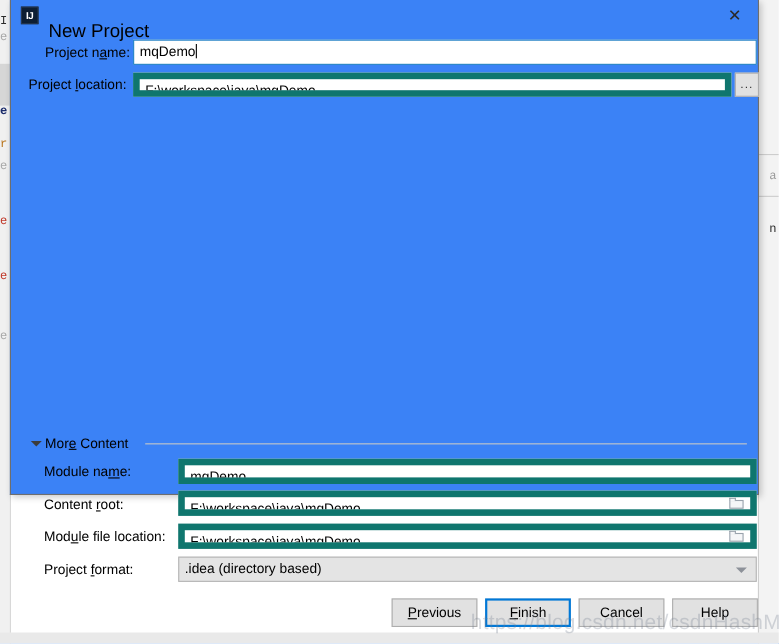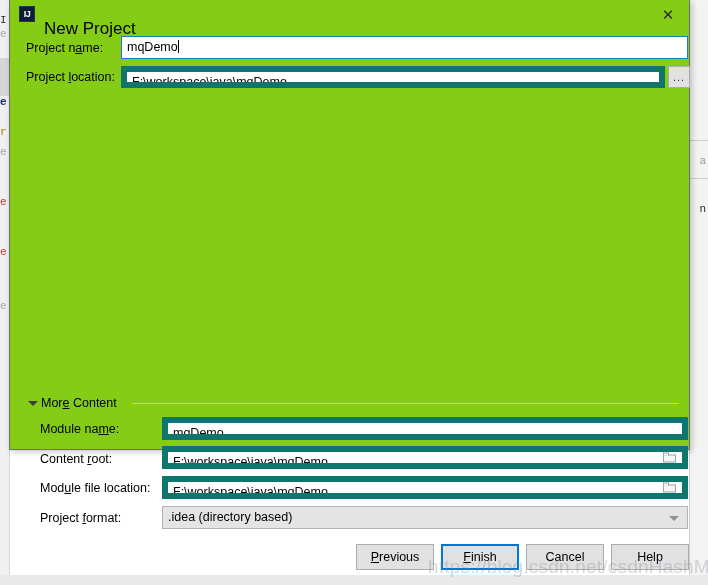--- a/index.html
+++ b/index.html
@@ -81,21 +81,21 @@
     background: #e9e9e9;
   }
 
   
   #dialog {
     position: absolute;
     left: 9px;
     top: 0px;
     width: 681px;
     height: 450px;
-    background: #84cc16;
+    background: #3b82f6;
     border: 1px solid #6e6e6e;
     border-top: none;
     box-sizing: border-box;
     box-shadow: 2px 2px 6px rgba(0,0,0,0.22);
   }
 
   
   #titlebar {
     position: absolute;
     left: 0; top: 0;
@@ -327,21 +327,21 @@
 </div>
 
 <div id="dialog">
 
   <div id="titlebar">
     <div id="app-icon">IJ</div>
     <div id="dialog-title">New Project</div>
     <div id="close-btn">✕</div>
   </div>
 
-  <div class="lbl" style="left:16px; top:41px;"><span>Project n</span><u>a</u><span>me:</span></div>
+  <div class="lbl" style="left:31px; top:41px;"><span>Project n</span><u>a</u><span>me:</span></div>
   <div class="txtbox focused" style="left:111px; top:36px; width:567px; height:23px;"><span>mqDemo</span><span class="caret"></span></div>
 
   <div class="lbl" style="left:16px; top:70px;"><span>Project </span><u>l</u><span>ocation:</span></div>
   <div class="txtbox" style="left:111px; top:66px; width:544px; height:22px;">F:\workspace\java\mqDemo</div>
   <div id="browse-btn" style="left:658px; top:66px; width:22px; height:22px;">...</div>
 
   <div id="more-settings-row">
     <div id="more-tri"></div>
     <div id="more-label"><span>Mor</span><u>e</u><span> Content</span></div>
     <div id="more-rule"></div>

